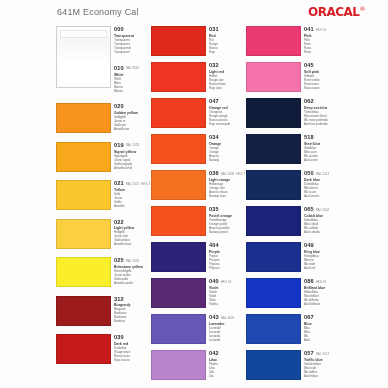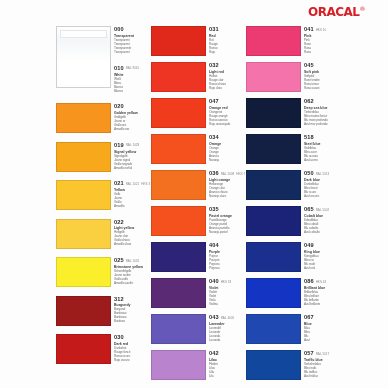--- a/index.html
+++ b/index.html
@@ -102,20 +102,21 @@
     font-size:3.2px;color:#6f6f6f;line-height:4px;white-space:nowrap;
   }
   .name-alt.wide{letter-spacing:-0.15px;}
 </style>
 </head>
 <body>
 
 <div id="sheet">
 
   <div class="header">
+    <div class="brand-title">641M Economy Cal</div>
     <div class="oracal-logo">
       <span>ORACAL</span><span class="reg">®</span>
     </div>
   </div>
 
   <div class="columns" id="columns-root">
       <div class="col">
         <div class="swatch-row">
           <div class="chip transparent-chip tall"></div>
           <div class="info">

